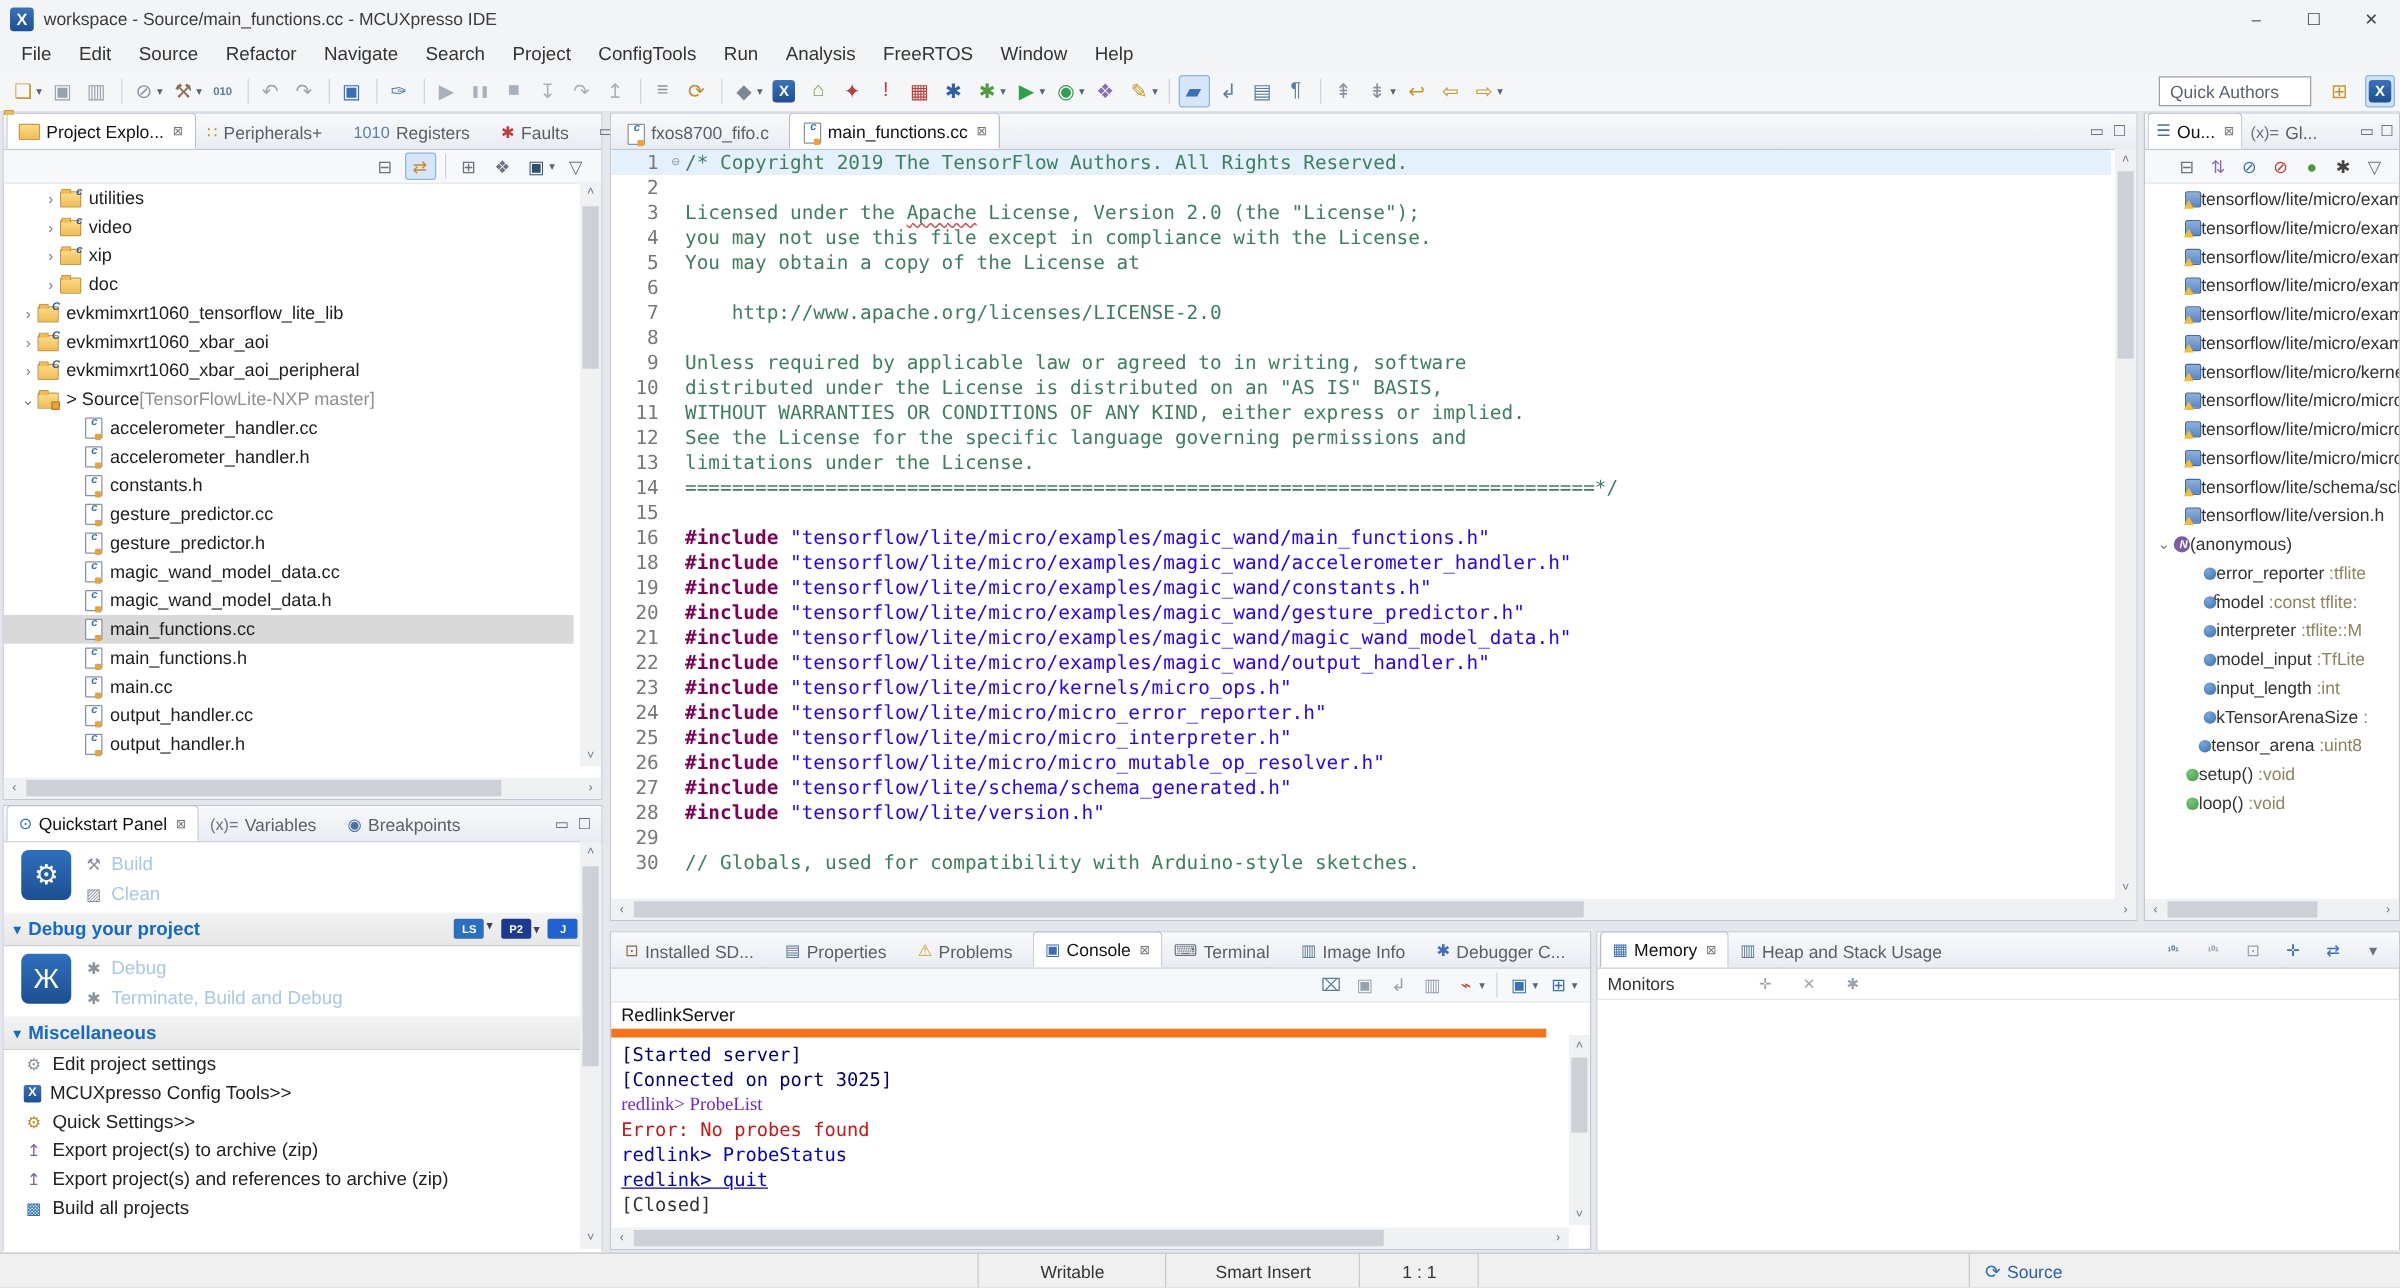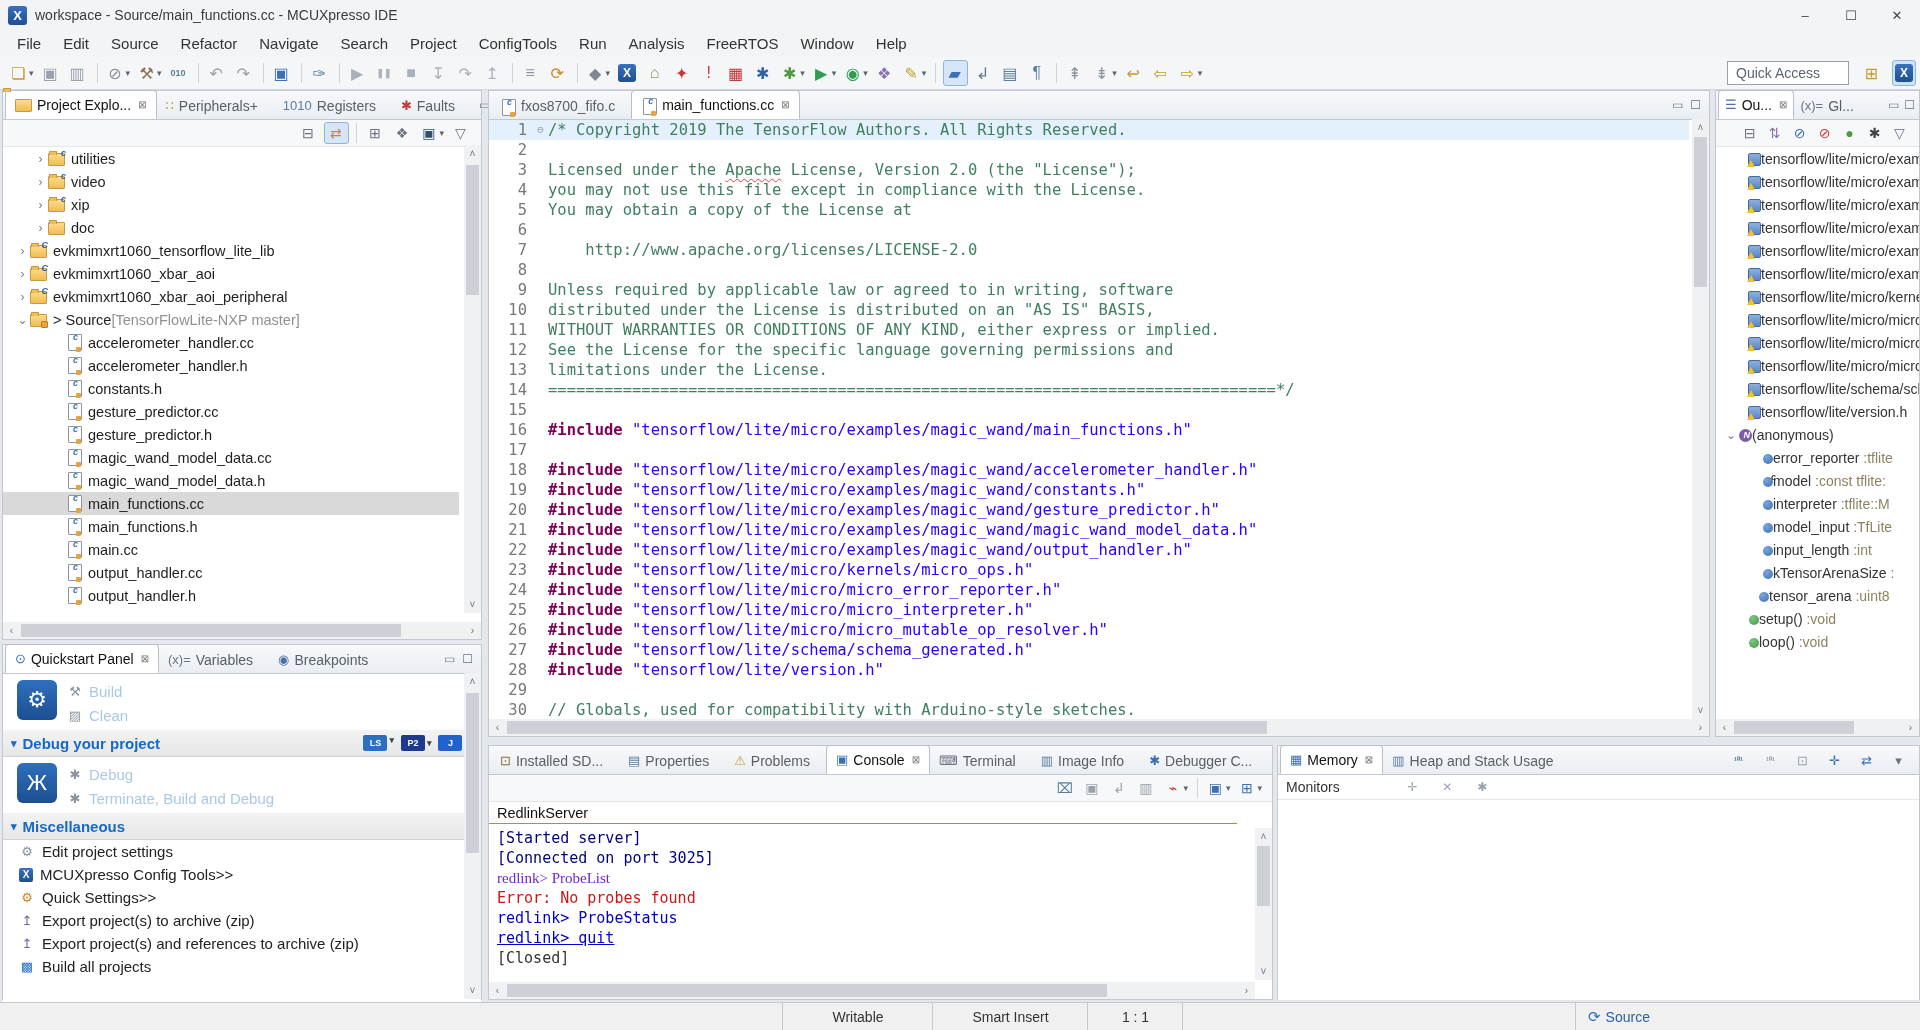--- a/index.html
+++ b/index.html
@@ -68,21 +68,21 @@
   .ed-body{position:relative;font-family:"DejaVu Sans Mono","Liberation Mono",monospace;font-size:15.5px;overflow:hidden;background:#fff;}
   .cl{display:flex;height:20px;line-height:20px;white-space:pre;}
   .cl.cur{background:#E4F1FC;}
   .ln{width:38px;flex:none;text-align:right;padding-right:6px;color:#787878;background:transparent;}
   .fold{width:15px;flex:none;color:#9AA0A8;font-size:11px;text-align:center;}
   .ct .c{color:#3F7F5F;}
   .ct .cm{color:#3F7F5F;text-decoration:underline wavy #E04040 1px;text-underline-offset:3px;}
   .ct .p{color:#7F0055;font-weight:bold;}
   .ct .s{color:#2A00FF;}
   
-  .console-label{font-size:14.5px;color:#111;padding:3px 0 2px 8px;border-bottom:1px solid #f97316;width:748px;box-sizing:border-box;}
+  .console-label{font-size:14.5px;color:#111;padding:3px 0 2px 8px;border-bottom:7px solid #f97316;width:748px;box-sizing:border-box;}
   .console-body{font-family:"DejaVu Sans Mono","Liberation Mono",monospace;font-size:15px;padding:4px 0 0 8px;}
   .console-body div{height:20px;line-height:20px;white-space:pre;}
   
   .qs-body{position:relative;background:#fff;height:328px;overflow:hidden;}
   .qs-row{display:flex;align-items:flex-start;padding:6px 0 4px 14px;}
   .qs-tile{width:40px;height:40px;border-radius:6px;background:linear-gradient(#2F6FBE,#1D4F91);color:#fff;display:flex;align-items:center;justify-content:center;font-size:22px;flex:none;margin-right:10px;}
   .qs-links{display:flex;flex-direction:column;gap:4px;padding-top:1px;}
   .qs-link{display:flex;align-items:center;gap:6px;font-size:15px;height:20px;}
   .qs-link .lic{color:#8A94A0;font-size:13px;width:16px;text-align:center;}
   .qs-link .off{color:#A9C8E8;}
@@ -385,21 +385,21 @@
           <span class="g" style="color: rgb(197, 154, 45);">⇦</span>
           <span class="dd"></span>
         </span>
 
         <span class="tbi">
           <span class="g" style="color: rgb(197, 154, 45);">⇨</span>
           <span class="dd">▾</span>
         </span>
       </span>
     <span class="qa-wrap">
-      <span class="quick-access">Quick Access</span>
+      <span class="quick-access">Quick Authors</span>
       <span class="persp">
 
           <span class="tbi">
             <span class="g" style="color: rgb(197, 154, 45);">⊞</span>
           </span>
 
           <span class="tbi box pressed">
             <span class="g" style="color: rgb(255, 255, 255);">X</span>
           </span>
         </span>
@@ -903,27 +903,20 @@
         </div>
 
         <div class="cl">
           <span class="ln">16</span>
           <span class="fold"></span>
           <span class="ct" style="display:flex;">
             
           <span class="p">#include</span><span class="s"> "tensorflow/lite/micro/examples/magic_wand/main_functions.h"</span></span>
         </div>
 
-        <div class="cl">
-          <span class="ln">17</span>
-          <span class="fold"></span>
-          <span class="ct" style="display:flex;">
-            
-          </span>
-        </div>
 
         <div class="cl">
           <span class="ln">18</span>
           <span class="fold"></span>
           <span class="ct" style="display:flex;">
             
           <span class="p">#include</span><span class="s"> "tensorflow/lite/micro/examples/magic_wand/accelerometer_handler.h"</span></span>
         </div>
 
         <div class="cl">

